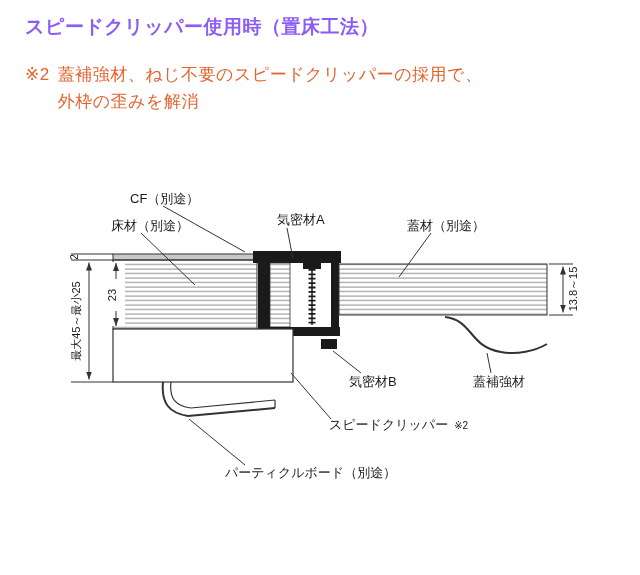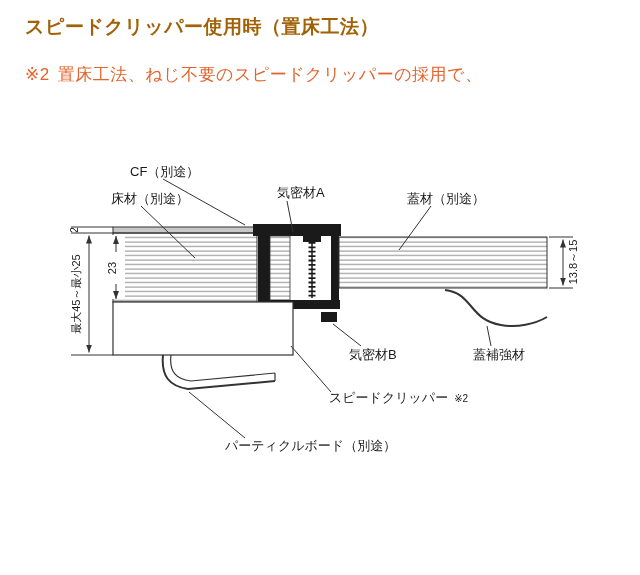--- a/index.html
+++ b/index.html
@@ -16,21 +16,21 @@
     width: 640px;
     height: 575px;
     box-sizing: border-box;
     padding: 14px 0 0 25px;
   }
   h1.title {
     margin: 0;
     font-size: 19px;
     font-weight: bold;
     letter-spacing: 0.5px;
-    color: #a16207;
+    color: #8b5cf6;
     line-height: 1.4;
   }
   .note {
     display: flex;
     margin-top: 20px;
     font-size: 17px;
     line-height: 1.6;
     letter-spacing: 0.5px;
   }
   .note-marker {
@@ -54,21 +54,22 @@
 </head>
 <body>
 
 <div class="page">
 
   <h1 class="title">スピードクリッパー使用時（置床工法）</h1>
 
   <div class="note" style="color: rgb(228, 99, 45);">
     <span class="note-marker">※2</span>
     <div class="note-text">
-      <div>置床工法、ねじ不要のスピードクリッパーの採用で、</div>
+      <div>蓋補強材、ねじ不要のスピードクリッパーの採用で、</div>
+      <div>外枠の歪みを解消</div>
     </div>
   </div>
 
   <div class="diagram-wrap">
     <svg width="640" height="320" viewBox="0 0 640 320">
       <defs>
         <pattern id="hl" patternUnits="userSpaceOnUse" width="6" height="4.5">
           <line x1="0" y1="2" x2="6" y2="2" stroke="#8a8a8a" stroke-width="1"></line>
         </pattern>
         <marker id="arr" markerWidth="9" markerHeight="8" refX="8" refY="3" orient="auto" markerUnits="userSpaceOnUse">

